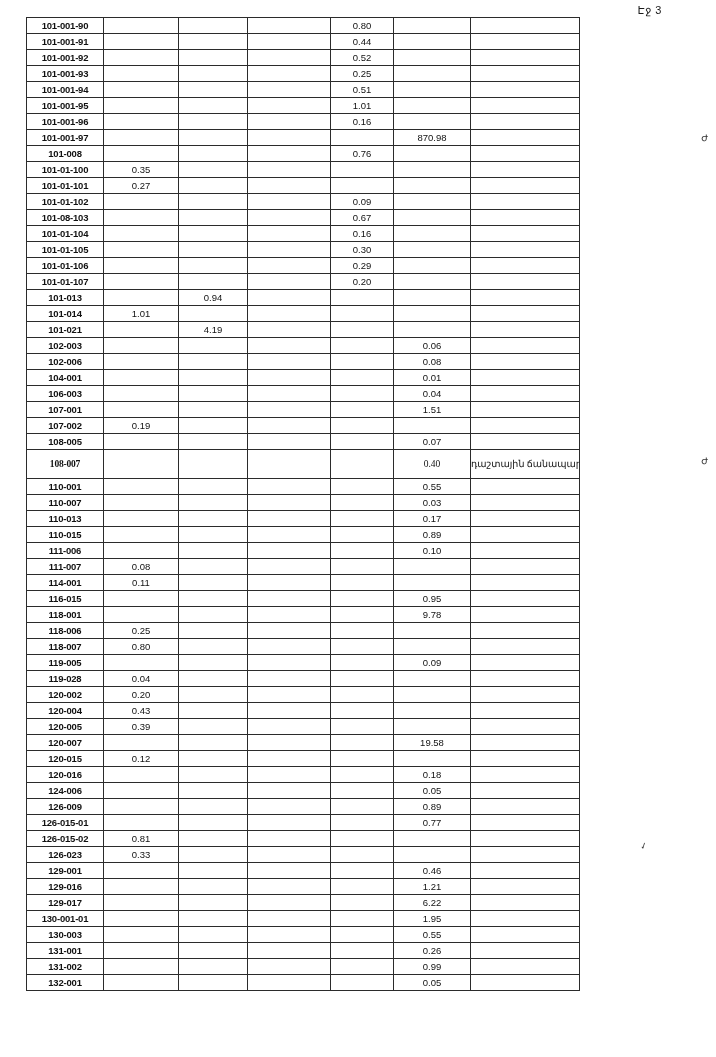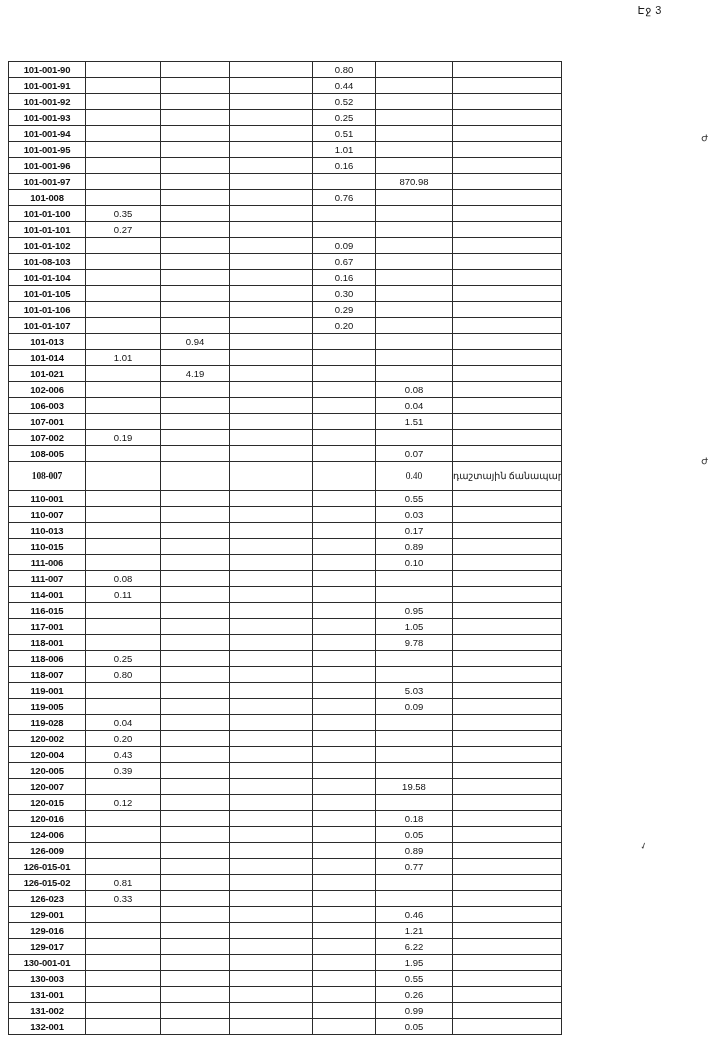--- a/index.html
+++ b/index.html
@@ -40,26 +40,25 @@
     position: absolute;
     right: 68px;
     top: 841px;
     font-size: 9px;
     color: #333;
     transform: rotate(-20deg);
   }
   table.grid {
     position: absolute;
     top: 17px;
-    left: 8px;
+    left: 26px;
     border-collapse: collapse;
     table-layout: fixed;
     width: 546px;
     font-size: 9.5px;
-    margin-top: 44px;
   }
   table.grid td {
     border: 1px solid #2b2b2b;
     height: 15px;
     padding: 0;
     text-align: center;
     vertical-align: middle;
     line-height: 14px;
     font-size: 9.5px;
     color: #111;
@@ -269,26 +268,44 @@
         <tr>
           <td class="c0">101-021</td>
           <td class="c1"></td>
           <td class="c2">4.19</td>
           <td class="c3"></td>
           <td class="c4"></td>
           <td class="c5"></td>
           <td class="c6 note"></td>
         </tr>
         <tr>
+          <td class="c0">102-003</td>
+          <td class="c1"></td>
+          <td class="c2"></td>
+          <td class="c3"></td>
+          <td class="c4"></td>
+          <td class="c5">0.06</td>
+          <td class="c6 note"></td>
+        </tr>
+        <tr>
           <td class="c0">102-006</td>
           <td class="c1"></td>
           <td class="c2"></td>
           <td class="c3"></td>
           <td class="c4"></td>
           <td class="c5">0.08</td>
+          <td class="c6 note"></td>
+        </tr>
+        <tr>
+          <td class="c0">104-001</td>
+          <td class="c1"></td>
+          <td class="c2"></td>
+          <td class="c3"></td>
+          <td class="c4"></td>
+          <td class="c5">0.01</td>
           <td class="c6 note"></td>
         </tr>
         <tr>
           <td class="c0">106-003</td>
           <td class="c1"></td>
           <td class="c2"></td>
           <td class="c3"></td>
           <td class="c4"></td>
           <td class="c5">0.04</td>
           <td class="c6 note"></td>
@@ -395,29 +412,20 @@
         <tr>
           <td class="c0">116-015</td>
           <td class="c1"></td>
           <td class="c2"></td>
           <td class="c3"></td>
           <td class="c4"></td>
           <td class="c5">0.95</td>
           <td class="c6 note"></td>
         </tr>
         <tr>
-          <td class="c0">117-001</td>
-          <td class="c1"></td>
-          <td class="c2"></td>
-          <td class="c3"></td>
-          <td class="c4"></td>
-          <td class="c5">1.05</td>
-          <td class="c6 note"></td>
-        </tr>
-        <tr>
           <td class="c0">118-001</td>
           <td class="c1"></td>
           <td class="c2"></td>
           <td class="c3"></td>
           <td class="c4"></td>
           <td class="c5">9.78</td>
           <td class="c6 note"></td>
         </tr>
         <tr>
           <td class="c0">118-006</td>
@@ -428,29 +436,20 @@
           <td class="c5"></td>
           <td class="c6 note"></td>
         </tr>
         <tr>
           <td class="c0">118-007</td>
           <td class="c1">0.80</td>
           <td class="c2"></td>
           <td class="c3"></td>
           <td class="c4"></td>
           <td class="c5"></td>
-          <td class="c6 note"></td>
-        </tr>
-        <tr>
-          <td class="c0">119-001</td>
-          <td class="c1"></td>
-          <td class="c2"></td>
-          <td class="c3"></td>
-          <td class="c4"></td>
-          <td class="c5">5.03</td>
           <td class="c6 note"></td>
         </tr>
         <tr>
           <td class="c0">119-005</td>
           <td class="c1"></td>
           <td class="c2"></td>
           <td class="c3"></td>
           <td class="c4"></td>
           <td class="c5">0.09</td>
           <td class="c6 note"></td>

